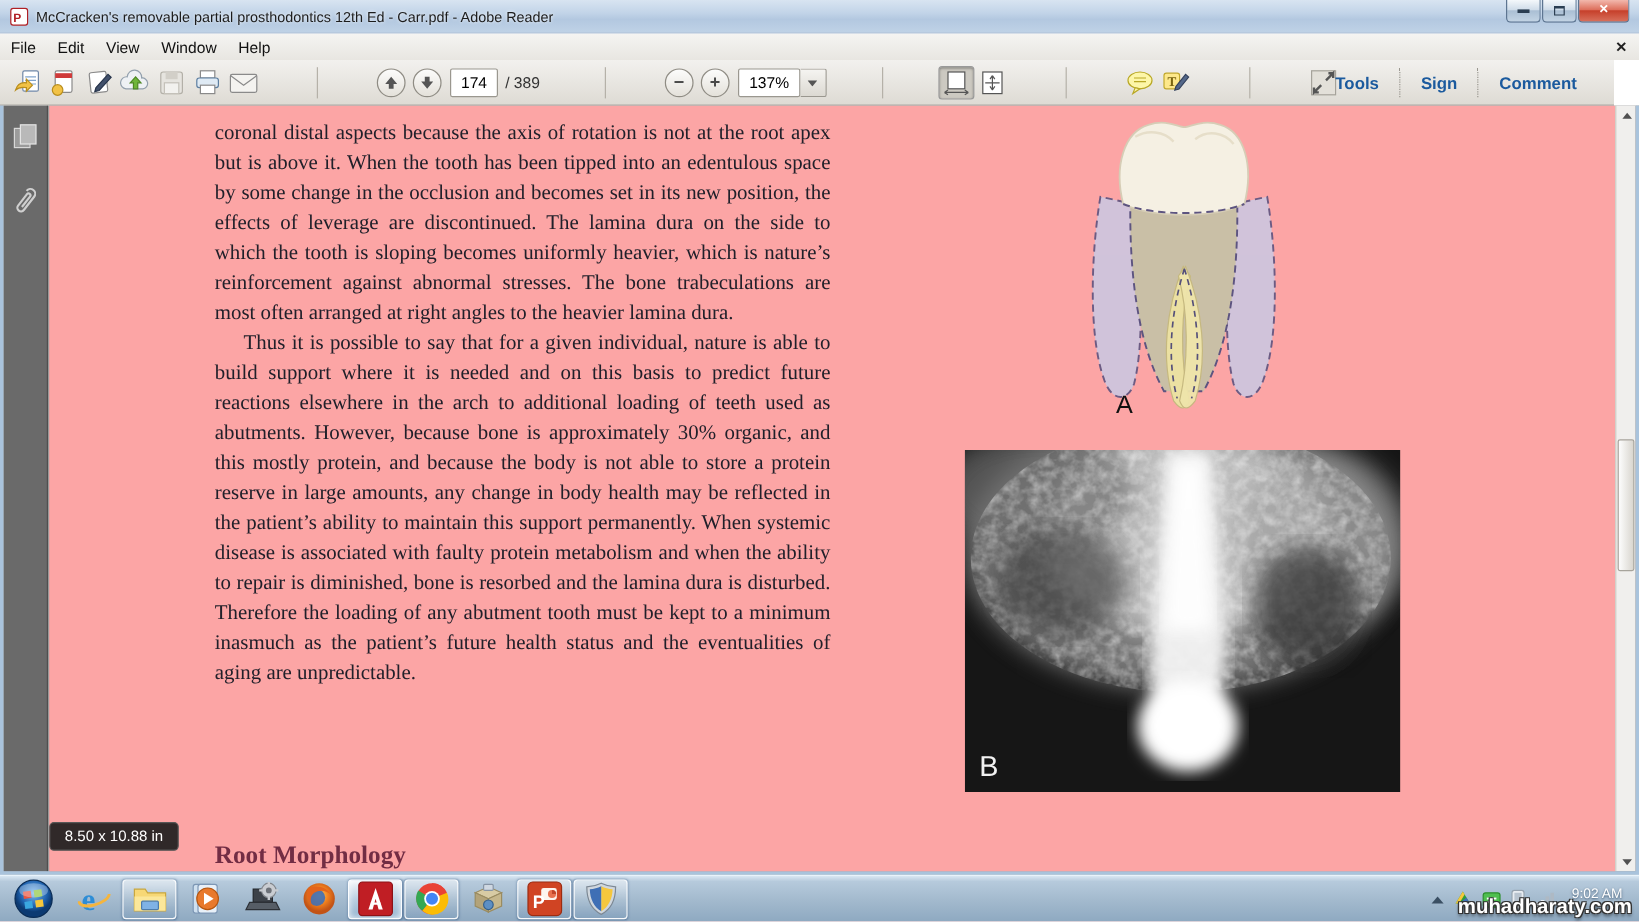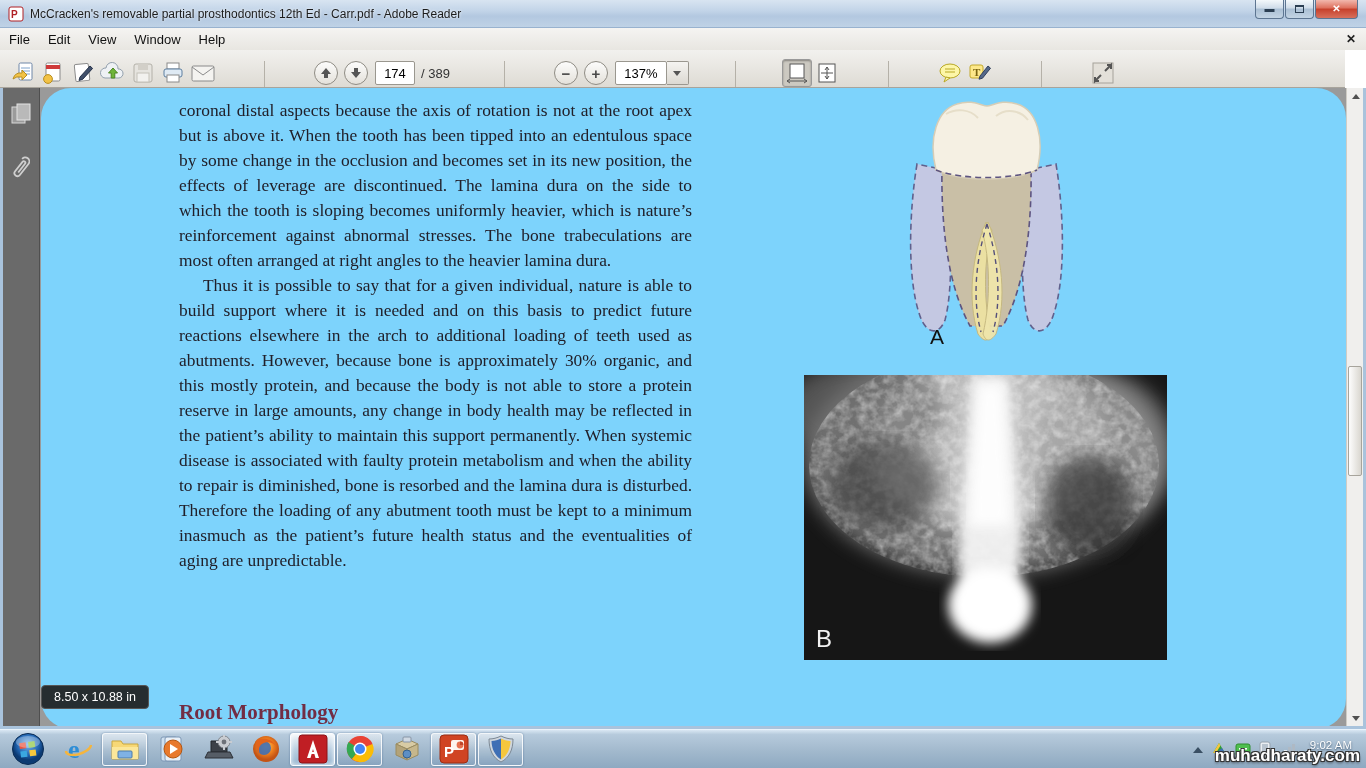--- a/index.html
+++ b/index.html
@@ -22,21 +22,21 @@
 
   
   .menubar { position:absolute; top:28px; left:0; width:1366px; height:22px;
     background:linear-gradient(#f5f4f2,#e8e6e1); display:flex; align-items:center; font-size:13px; color:#111; }
   .menu-item { padding:2px 9px; cursor:default; }
   .menubar-close { position:absolute; right:10px; font-size:12px; font-weight:bold; color:#222; }
 
   
   .toolbar { position:absolute; top:50px; left:0; width:1345px; height:38px;
     background:linear-gradient(#f2f1ee,#dedbd4); border-bottom:1px solid #a8a49c;
-    display:flex; align-items:flex-end; padding-left:8px;gap:41px; }
+    display:flex; align-items:center; padding-left:8px;gap:41px; }
   .tb-group { display:flex; align-items:center; }
   .tb-btn { width:30px; height:28px; display:flex; align-items:center; justify-content:center; border-radius:3px; }
   .tb-sep { width:1px; height:26px; background:#b5b1a8; margin:0 5px; }
   .pg-input, .zoom-box { height:24px; background:#fff; border:1px solid #9a978f; border-radius:2px;
     font-size:13px; text-align:center; font-family:"Liberation Sans",sans-serif; }
   .pg-input { width:40px; }
   .pg-total { font-size:13px; color:#333; margin:0 8px 0 6px; }
   .zoom-box { width:52px; display:flex; align-items:center; justify-content:center; }
   .zoom-drop { width:22px; height:24px; border:1px solid #9a978f; border-left:none; border-radius:0 2px 2px 0;
     background:linear-gradient(#f5f4f1,#dcd9d2); display:flex; align-items:center; justify-content:center; }
@@ -46,21 +46,21 @@
   .dot-sep { width:1px; height:24px; border-left:1px dotted #9a978f; }
   .arrow-circle { width:24px; height:24px; border-radius:50%; border:1px solid #8f8c84;
     background:linear-gradient(#fcfcfb,#e4e1da); display:flex; align-items:center; justify-content:center;
     font-weight:bold; color:#4a4a4a; font-size:15px; }
 
   
   .viewer { position:absolute; top:88px; left:0; width:1366px; height:641px; background:#9a9a9a;
     border-left:3px solid #a9c3dc; border-right:3px solid #a9c3dc; border-bottom:3px solid #a9c3dc; overflow:hidden; }
   .nav-sidebar { position:absolute; left:0; top:0; width:37px; height:100%; background:#6a6a6a; border-right:1px solid #4f4f4f; }
   .sb-icon { display:block; margin:14px auto 0; }
-  .page { position:absolute; left:38px; top:0; width:1305px; height:641px; background:#7dd3fc; overflow:hidden;border-radius:30px; }
+  .page { position:absolute; left:38px; top:0; width:1305px; height:641px; background:#fca5a5; overflow:hidden; }
 
   
   .col-left { position:absolute; left:138px; top:10px; width:513px; }
   .col-left p { font-family:"Liberation Serif", serif; font-size:17.4px; line-height:25px; color:#21202a;
     text-align:justify; }
   .col-left p.indent { text-indent:24px; }
   .doc-heading { position:absolute; left:138px; top:612px; font-family:"Liberation Serif", serif;
     font-size:21px; font-weight:bold; color:#722d44; }
 
   
@@ -265,20 +265,27 @@
       </div>
     </div>
     <div class="tb-sep"></div>
     <div class="tb-group">
       <div class="tb-btn">
         <svg width="22" height="22" viewBox="0 0 22 22">
           <rect x="1" y="1" width="20" height="20" fill="#e3e0d9" stroke="#a5a29a"></rect>
           <path d="M13,9 L19,3 l0,4 M19,3 l-4,0 M9,13 L3,19 l0,-4 M3,19 l4,0" stroke="#555" stroke-width="2" fill="none"></path>
         </svg>
       </div>
+    </div>
+    <div class="tb-right">
+      <span class="tb-text-btn">Tools</span>
+      <span class="dot-sep"></span>
+      <span class="tb-text-btn">Sign</span>
+      <span class="dot-sep"></span>
+      <span class="tb-text-btn">Comment</span>
     </div>
   </div>
 
   <div class="viewer">
     <div class="nav-sidebar">
       <svg class="sb-icon" width="22" height="24" viewBox="0 0 22 24">
         <rect x="2" y="5" width="13" height="16" fill="#9b9b9b" stroke="#d8d8d8"></rect>
         <rect x="7" y="2" width="13" height="16" fill="#b9b9b9" stroke="#e4e4e4"></rect>
       </svg>
       <svg class="sb-icon" style="margin-top:26px" width="18" height="30" viewBox="0 0 18 30">

